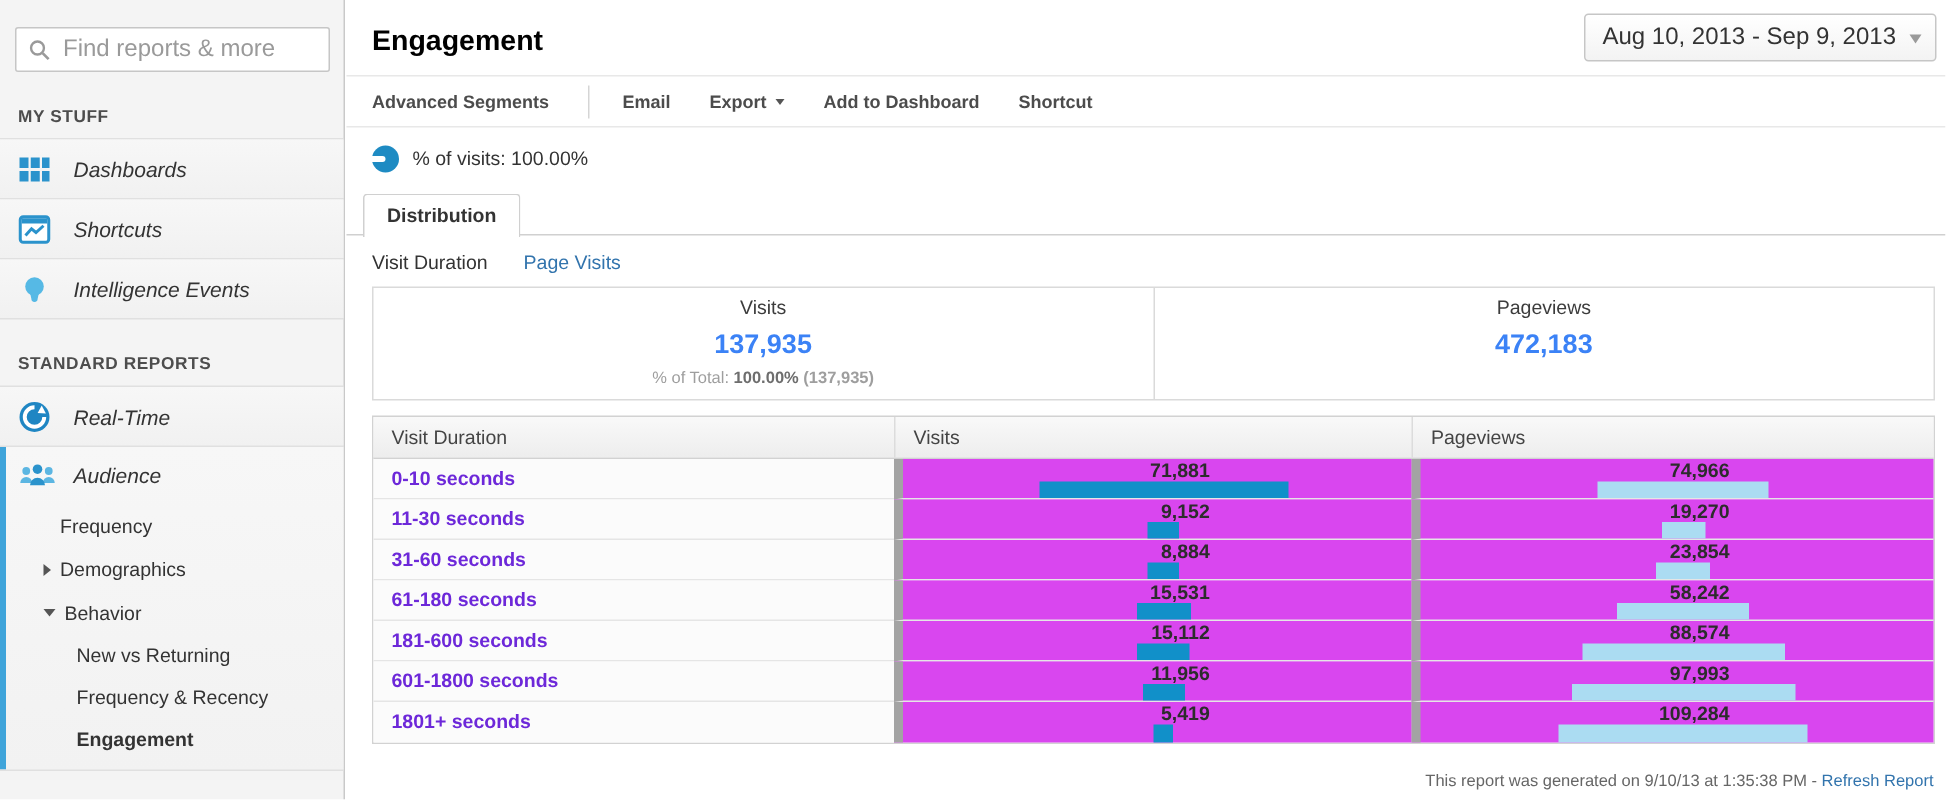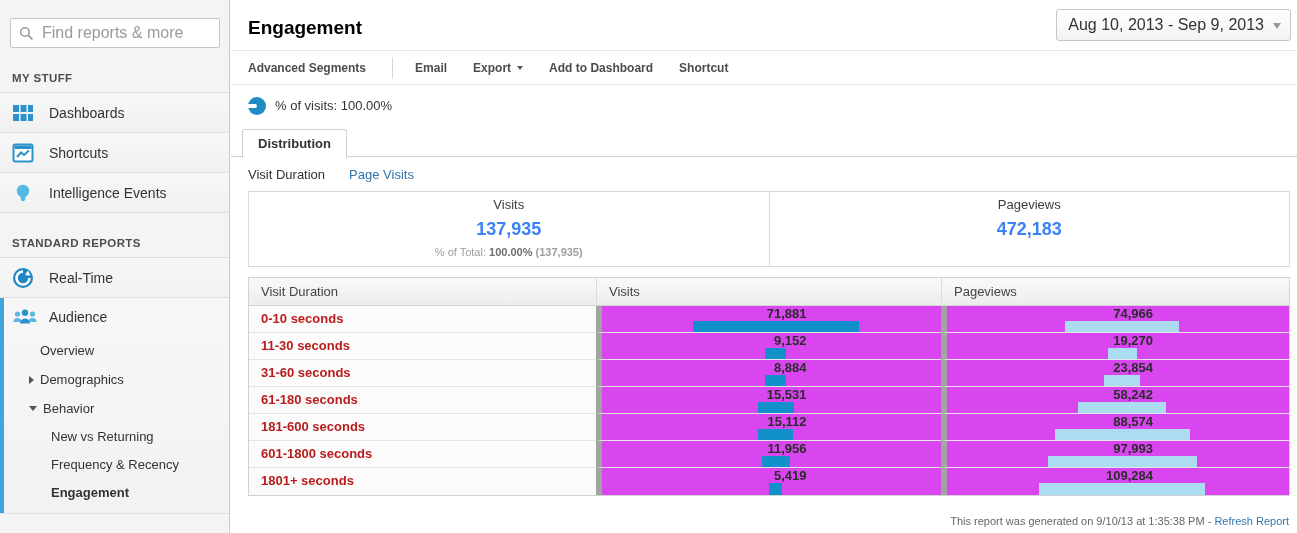--- a/index.html
+++ b/index.html
@@ -22,21 +22,21 @@
   .search-wrap input::placeholder { color:#9a9a9a; }
   .search-icon { position:absolute; left:9px; top:8px; }
   .side-title {
     margin:24px 0 8px 12px; font-size:11.5px; font-weight:bold;
     color:#4d4d4d; letter-spacing:.4px;
   }
   .side-items { border-top:1px solid #e0e0e0; }
   .side-item {
     height:40px; display:flex; align-items:center; gap:11px;
     padding-left:12px; border-bottom:1px solid #e0e0e0;
-    font-size:14px; color:#333; cursor:pointer; background:linear-gradient(#f7f7f7,#f1f1f1);
+    font-size:14px; color:#333; cursor:pointer; background:linear-gradient(#f7f7f7,#f1f1f1);font-style:italic;
   }
   .icon-box { width:26px; height:22px; display:flex; align-items:center; justify-content:flex-start; }
   .audience-block {
     border-bottom:1px solid #e0e0e0; box-shadow:inset 4px 0 0 #3fa4da;
     padding-bottom:6px; background:linear-gradient(#f7f7f7,#f2f2f2);
   }
   .audience-block .side-item { border-bottom:none; background:none; height:38px; }
   .sub-item {
     height:29px; line-height:29px; padding-left:40px; font-size:13px;
     color:#333; cursor:pointer; display:flex; align-items:center;
@@ -107,21 +107,21 @@
   .thead { display:flex; height:28px; background:linear-gradient(#f9f9f9,#ededed); border-bottom:1px solid #d2d2d2; }
   .th { font-size:13px; color:#444; line-height:27px; padding-left:12px; }
   .trow { display:flex; height:27px; }
   .trow:last-child .tcell { border-bottom:none; }
   .tcell { border-bottom:1px solid #e5e5e5; height:27px; }
   .col1 { width:347px; }
   .col2 { width:345px; border-left:1px solid #dcdcdc; }
   .col3 { flex:1; border-left:1px solid #dcdcdc; }
   .tcell.dim {
     width:347px; background:#fbfbfb; font-size:13px; font-weight:bold;
-    color:#b91c1c; line-height:26px; padding-left:12px;
+    color:#6d28d9; line-height:26px; padding-left:12px;
   }
   .tcell.metric {
     background:#d946ef; border-left:6px solid #a3a3a3; display:flex; align-items:center;flex-direction:column;
   }
   .tcell.metric:nth-child(2) { width:345px; }
   .tcell.metric:nth-child(3) { flex:1; }
   .num { width:70px; text-align:right; font-size:13px; font-weight:bold; color:#2c2c2c; flex-shrink:0; }
   .bar { height:17px; margin-left:8px; }
   
   .report-footer {
@@ -205,21 +205,21 @@
             </g>
             <g fill="#2b93cc">
               <circle cx="13" cy="6.8" r="3.2"></circle>
                 <path d="M8 17.5 a5 5 0 0 1 10 0 Z"></path>
             </g>
           </svg>
         </span>
         <span>Audience</span>
       </div>
       <div class="sub-item">
-        <span>Overview</span>
+        <span>Frequency</span>
       </div>
       <div class="sub-item with-caret">
         <span class="tri-right"></span>
         <span>Demographics</span>
       </div>
       <div class="sub-item with-caret">
         <span class="tri-down"></span>
         <span>Behavior</span>
       </div>
       <div class="sub-item nested">

